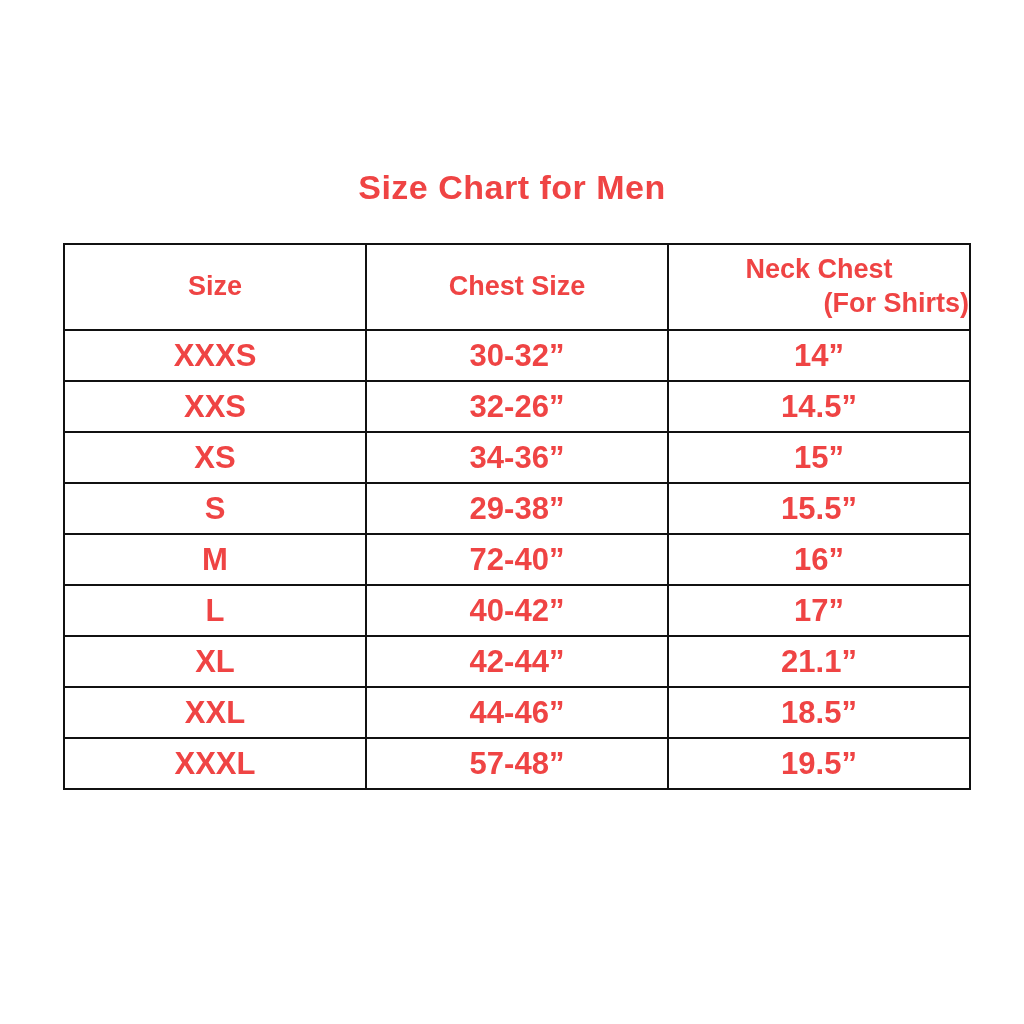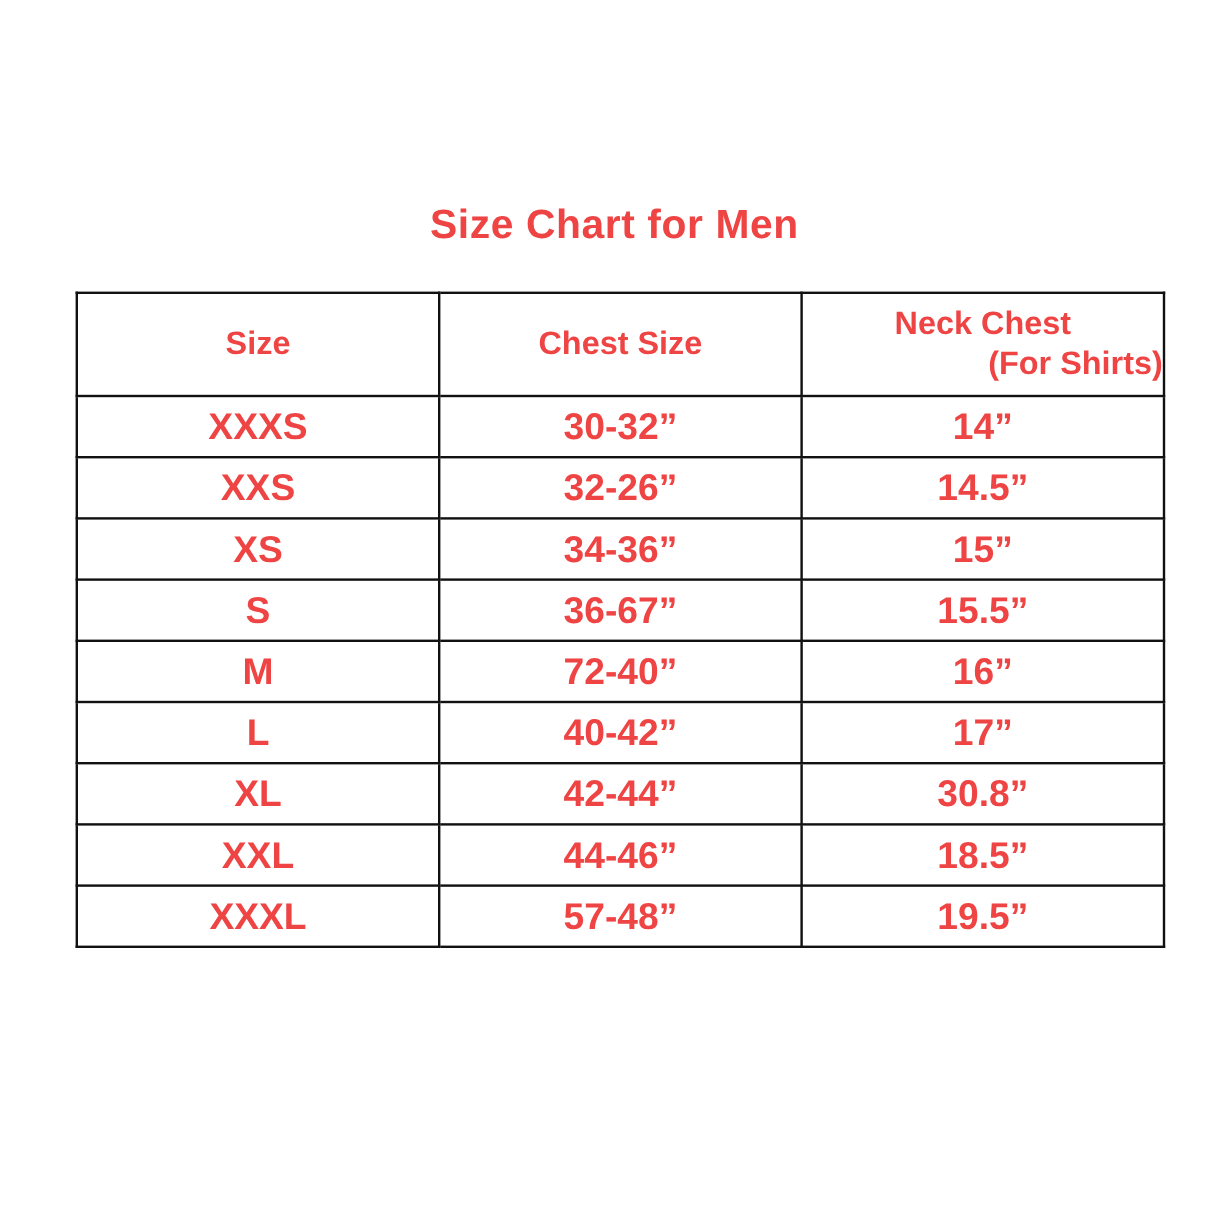--- a/index.html
+++ b/index.html
@@ -93,37 +93,37 @@
         <td>32-26”</td>
         <td>14.5”</td>
       </tr>
       <tr>
         <td>XS</td>
         <td>34-36”</td>
         <td>15”</td>
       </tr>
       <tr>
         <td>S</td>
-        <td>36-67”</td>
+        <td>29-38”</td>
         <td>15.5”</td>
       </tr>
       <tr>
         <td>M</td>
         <td>72-40”</td>
         <td>16”</td>
       </tr>
       <tr>
         <td>L</td>
         <td>40-42”</td>
         <td>17”</td>
       </tr>
       <tr>
         <td>XL</td>
         <td>42-44”</td>
-        <td>30.8”</td>
+        <td>21.1”</td>
       </tr>
       <tr>
         <td>XXL</td>
         <td>44-46”</td>
         <td>18.5”</td>
       </tr>
       <tr>
         <td>XXXL</td>
         <td>57-48”</td>
         <td>19.5”</td>

